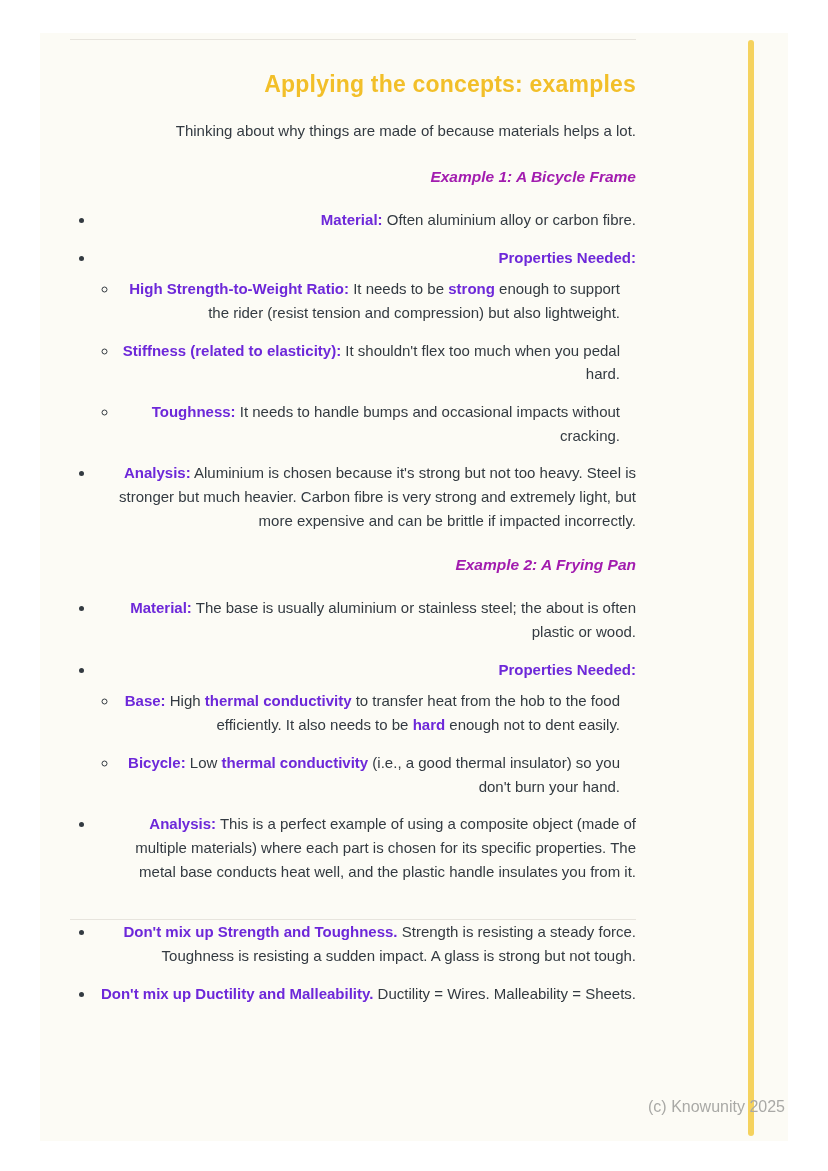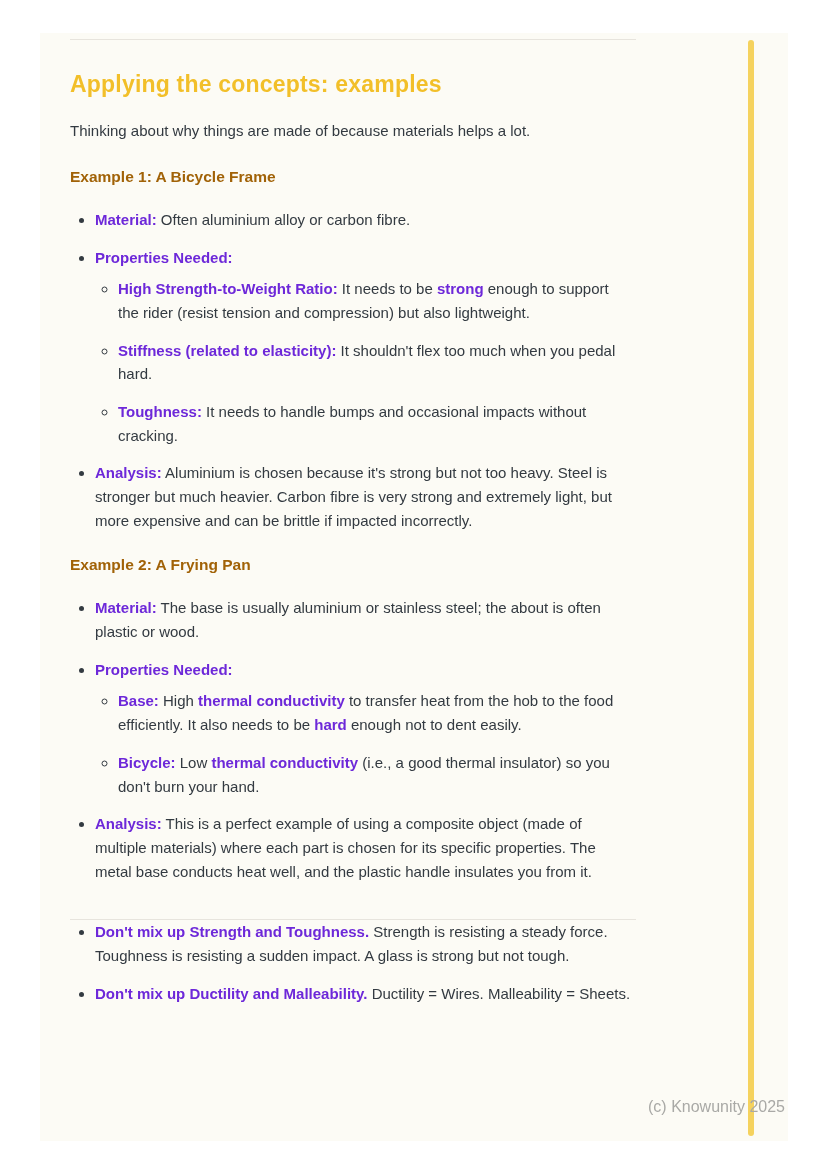--- a/index.html
+++ b/index.html
@@ -15,20 +15,21 @@
     background: #ffffff;
     overflow: hidden;
   }
   .card {
     position: absolute;
     left: 40px;
     top: 33px;
     right: 40px;
     bottom: 30px;
     background: #fcfbf5;
+    text-align: right;
   }
   .accent-bar {
     position: absolute;
     right: 34px;
     top: 7px;
     bottom: 5px;
     width: 6px;
     border-radius: 3px;
     background: var(--stripe, #f5d25e);
   }
@@ -52,37 +53,38 @@
     letter-spacing: 0.2px;
   }
   p.body-text {
     font-size: 15px;
     line-height: 1.55;
     color: #333a41;
     margin: 0 0 26px 0;
   }
   h3.example-heading {
     font-size: 15.5px;
-    color: #a16207;
+    color: #a21caf;
     font-weight: bold;
     margin: 0 0 22px 0;
+    font-style: italic;
   }
   ul.bullet-list {
     list-style: disc;
     margin: 0 0 24px 0;
     padding: 0 0 0 25px;
     font-size: 15px;
     line-height: 1.58;
     color: #333a41;
   }
   ul.bullet-list > li { margin: 0 0 14px 0; }
   ul.bullet-list > li:last-child { margin-bottom: 0; }
   ul.nested-list {
     list-style: circle;
-    margin: 8px 4px 4px 0;
+    margin: 8px 16px 4px 0;
     padding: 0 0 0 23px;
   }
   ul.nested-list > li { margin: 0 0 14px 0; }
   strong { color: #6d28d9; font-weight: bold; }
   .section-divider { margin-top: 36px; }
   .section-title-2 { margin-top: 30px !important; }
   .watermark {
     position: absolute;
     right: 3px;
     bottom: 25px;

